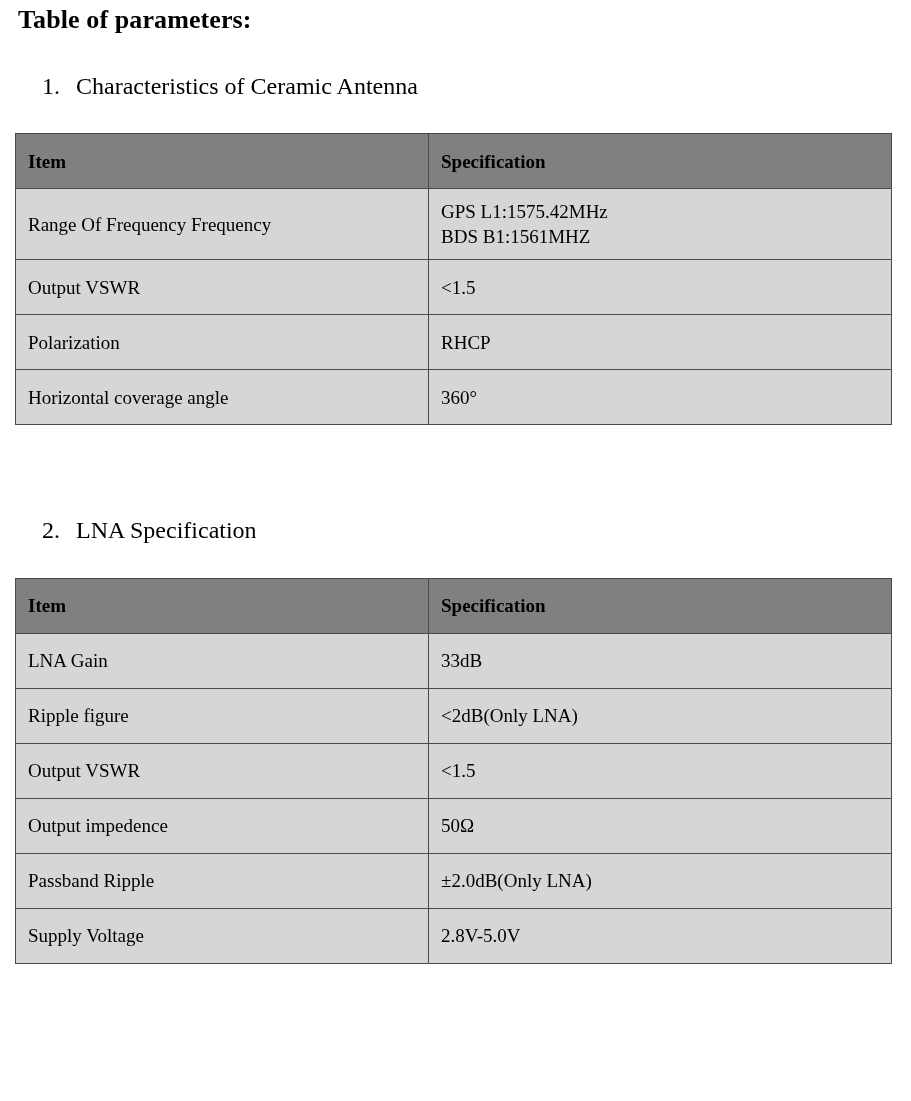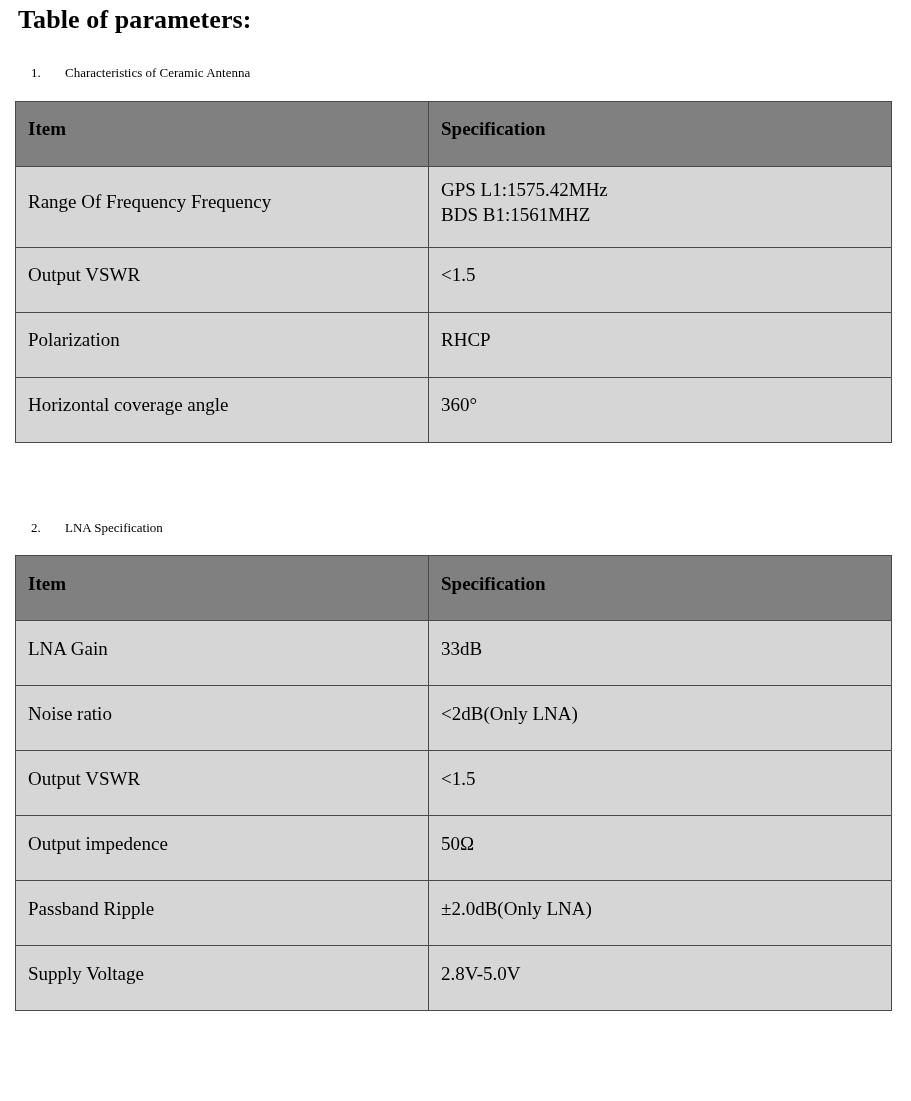--- a/index.html
+++ b/index.html
@@ -19,46 +19,46 @@
     position: relative;
     width: 911px;
     height: 1101px;
     padding: 0;
     box-sizing: border-box;
   }
   .doc-title {
     font-size: 26px;
     font-weight: bold;
     line-height: 1.15;
-    margin: 5px 0 15px 18px;
+    margin: 5px 0 8px 18px;
     letter-spacing: 0.1px;
   }
   .section-heading {
-    font-size: 13px;
+    font-size: 24px;
     line-height: 1.2;
     margin: 8px 0 4px 18px;
     white-space: pre;
   }
   .section-heading .marker {
     display: inline-block;
     min-width: 34px;
   }
   .spec-table {
     width: 876px;
     margin: 0 0 0 15px;
     border-collapse: collapse;
     table-layout: fixed;
     border: 1px solid #4a4a4a;
   }
   .spec-table col.col-item { width: 413px; }
   .spec-table col.col-spec { width: 463px; }
   .spec-table th,
   .spec-table td {
     border: 1px solid #4a4a4a;
-    padding: 9px 10px 19px 12px;
+    padding: 9px 10px 9px 12px;
     text-align: left;
     vertical-align: middle;
     font-size: 19px;
     line-height: 1.32;
   }
   .spec-table thead th {
     background: #808080;
     font-weight: bold;
     height: 36px;
     color: #000000;
@@ -142,21 +142,21 @@
         <th>Item</th>
         <th>Specification</th>
       </tr>
     </thead>
     <tbody>
       <tr>
         <td>LNA Gain</td>
         <td>33dB</td>
       </tr>
       <tr>
-        <td>Noise ratio</td>
+        <td>Ripple figure</td>
         <td>&lt;2dB(Only LNA)</td>
       </tr>
       <tr>
         <td>Output VSWR</td>
         <td>&lt;1.5</td>
       </tr>
       <tr>
         <td>Output impedence</td>
         <td>50Ω</td>
       </tr>

